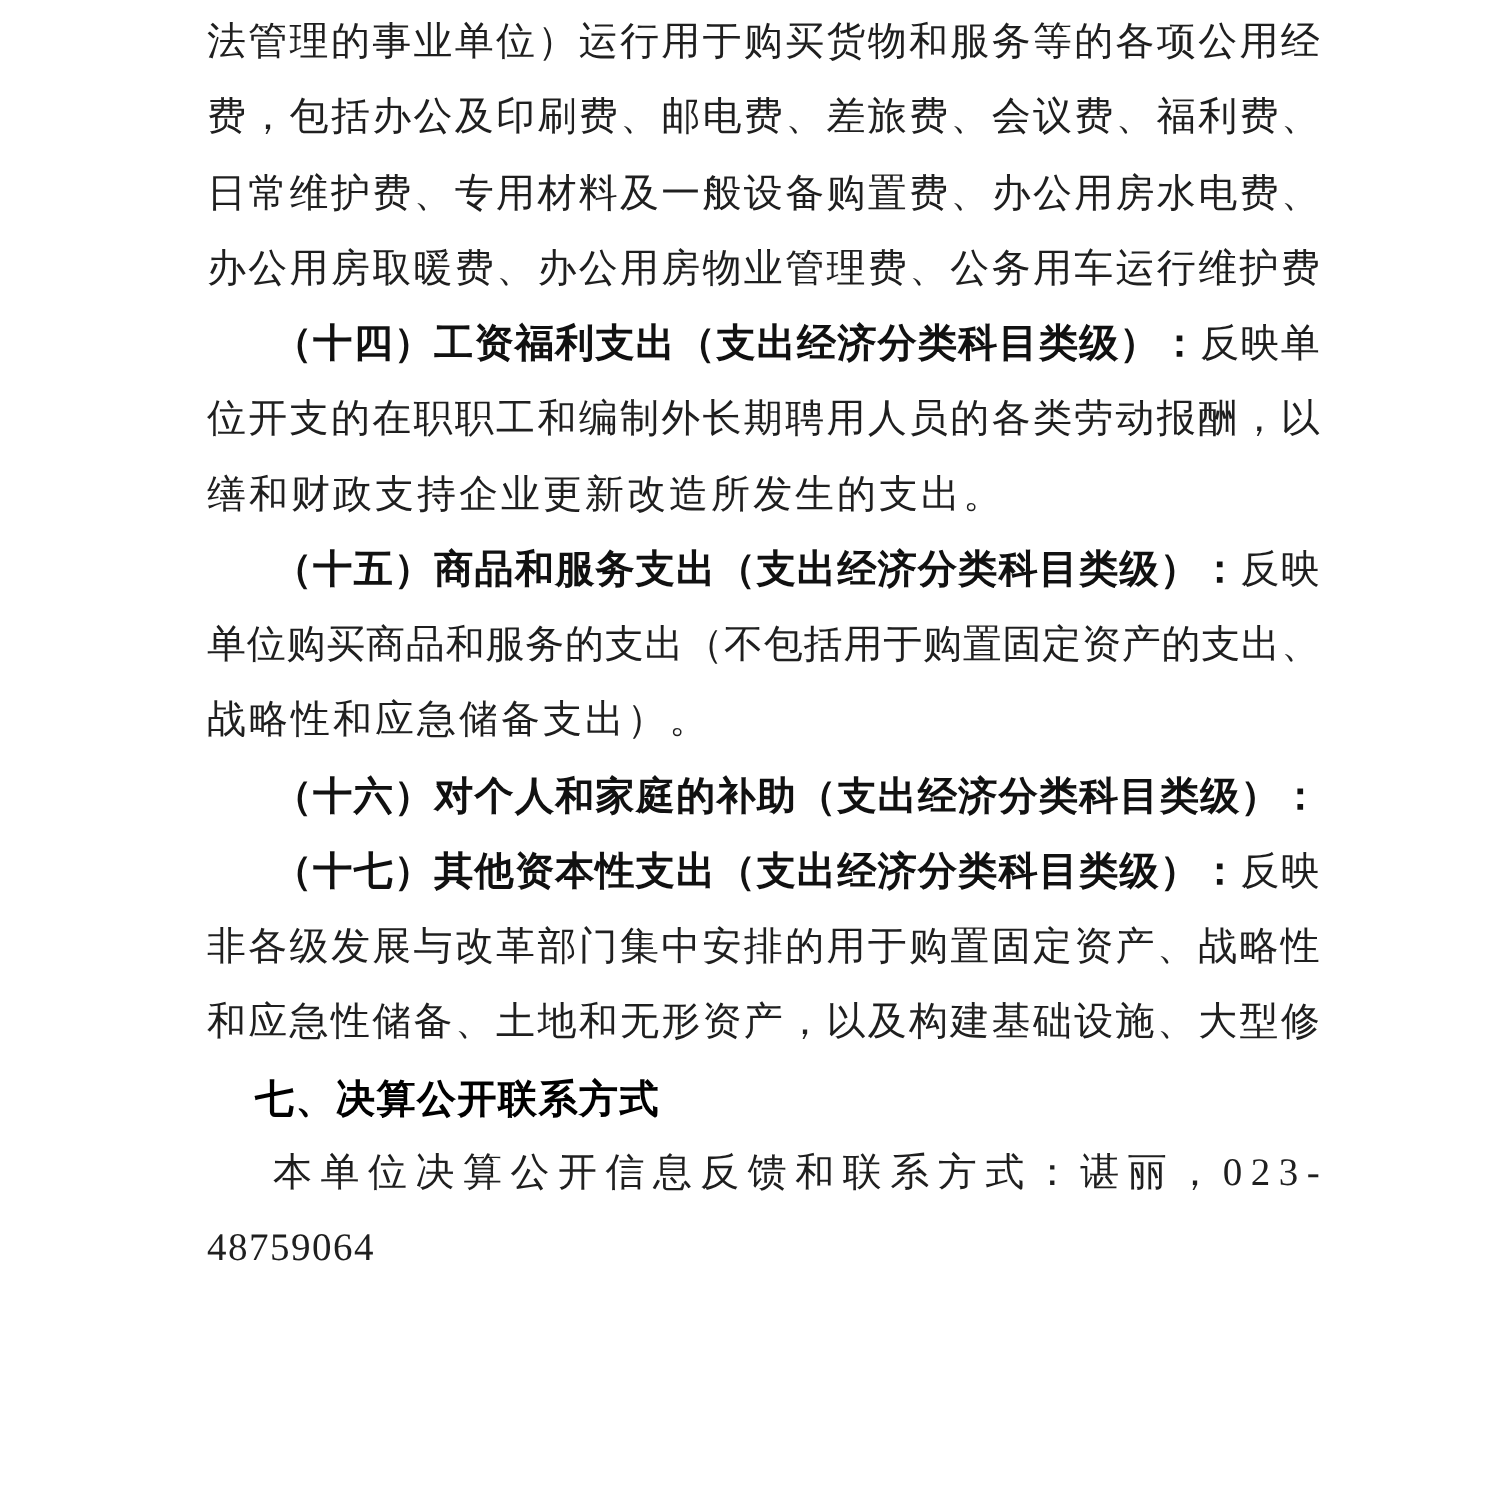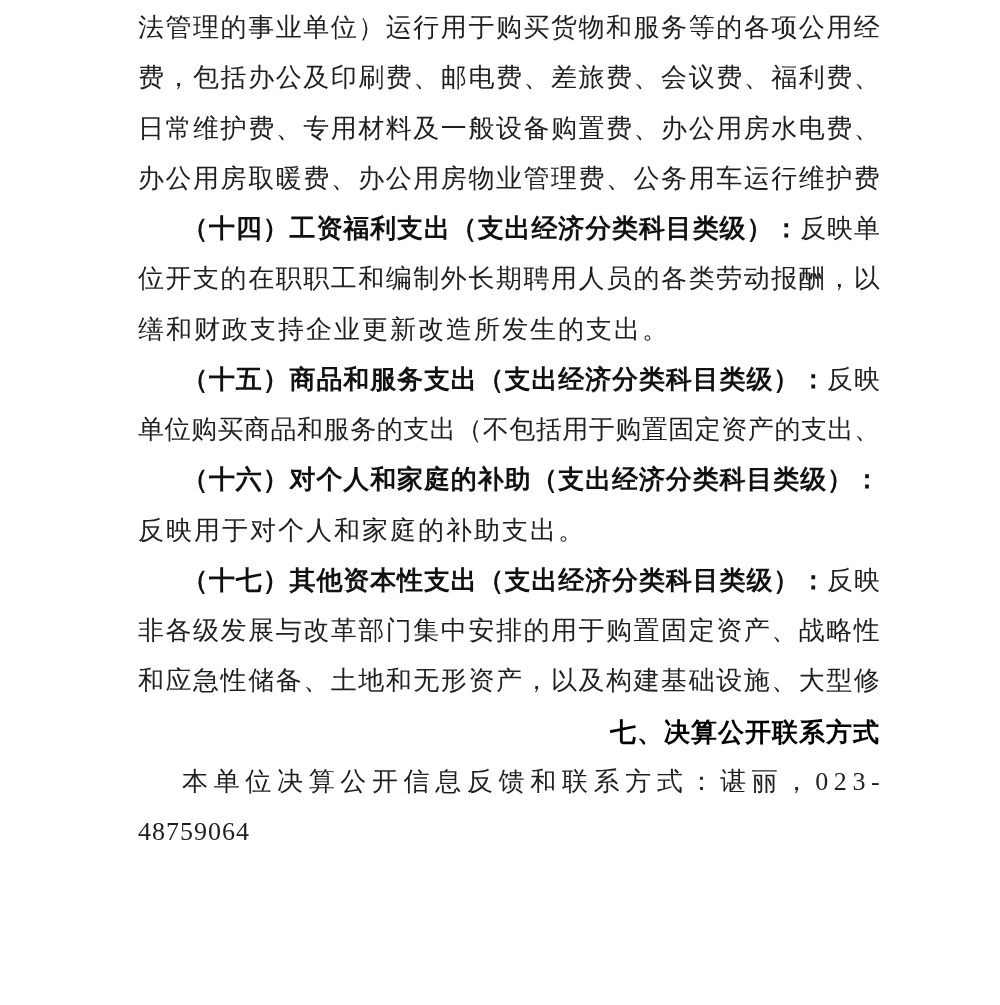--- a/index.html
+++ b/index.html
@@ -44,21 +44,20 @@
   .sec-heading {
     height: 50.25px;
     line-height: 50.25px;
     padding-left: 32px;
     font-family: "Liberation Sans", "DejaVu Sans", sans-serif;
     font-weight: bold;
     font-size: 26px;
     letter-spacing: 1px;
     color: #000000;
     white-space: nowrap;
-    text-align: right;
   }
 </style>
 </head>
 <body>
 
 <div class="doc-page">
   <div class="doc-body">
 
     <div class="para">
       <div class="ln j flexed">
@@ -292,20 +291,21 @@
           <span class="ch">置</span>
           <span class="ch">固</span>
           <span class="ch">定</span>
           <span class="ch">资</span>
           <span class="ch">产</span>
           <span class="ch">的</span>
           <span class="ch">支</span>
           <span class="ch">出</span>
           <span class="ch">、</span>
         </div>
+      <div class="ln"><span class="r">战略性和应急储备支出）。</span></div>
     </div>
 
     <div class="para">
       <div class="ln j ind flexed">
           <span class="ch bold">（</span>
           <span class="ch bold">十</span>
           <span class="ch bold">六</span>
           <span class="ch bold">）</span>
           <span class="ch bold">对</span>
           <span class="ch bold">个</span>
@@ -323,21 +323,20 @@
           <span class="ch bold">济</span>
           <span class="ch bold">分</span>
           <span class="ch bold">类</span>
           <span class="ch bold">科</span>
           <span class="ch bold">目</span>
           <span class="ch bold">类</span>
           <span class="ch bold">级</span>
           <span class="ch bold">）</span>
           <span class="ch bold">：</span>
         </div>
-      <div class="ln"><span class="r">反映用于对个人和家庭的补助支出。</span></div>
     </div>
 
     <div class="para">
       <div class="ln j ind flexed">
           <span class="ch bold">（</span>
           <span class="ch bold">十</span>
           <span class="ch bold">七</span>
           <span class="ch bold">）</span>
           <span class="ch bold">其</span>
           <span class="ch bold">他</span>

